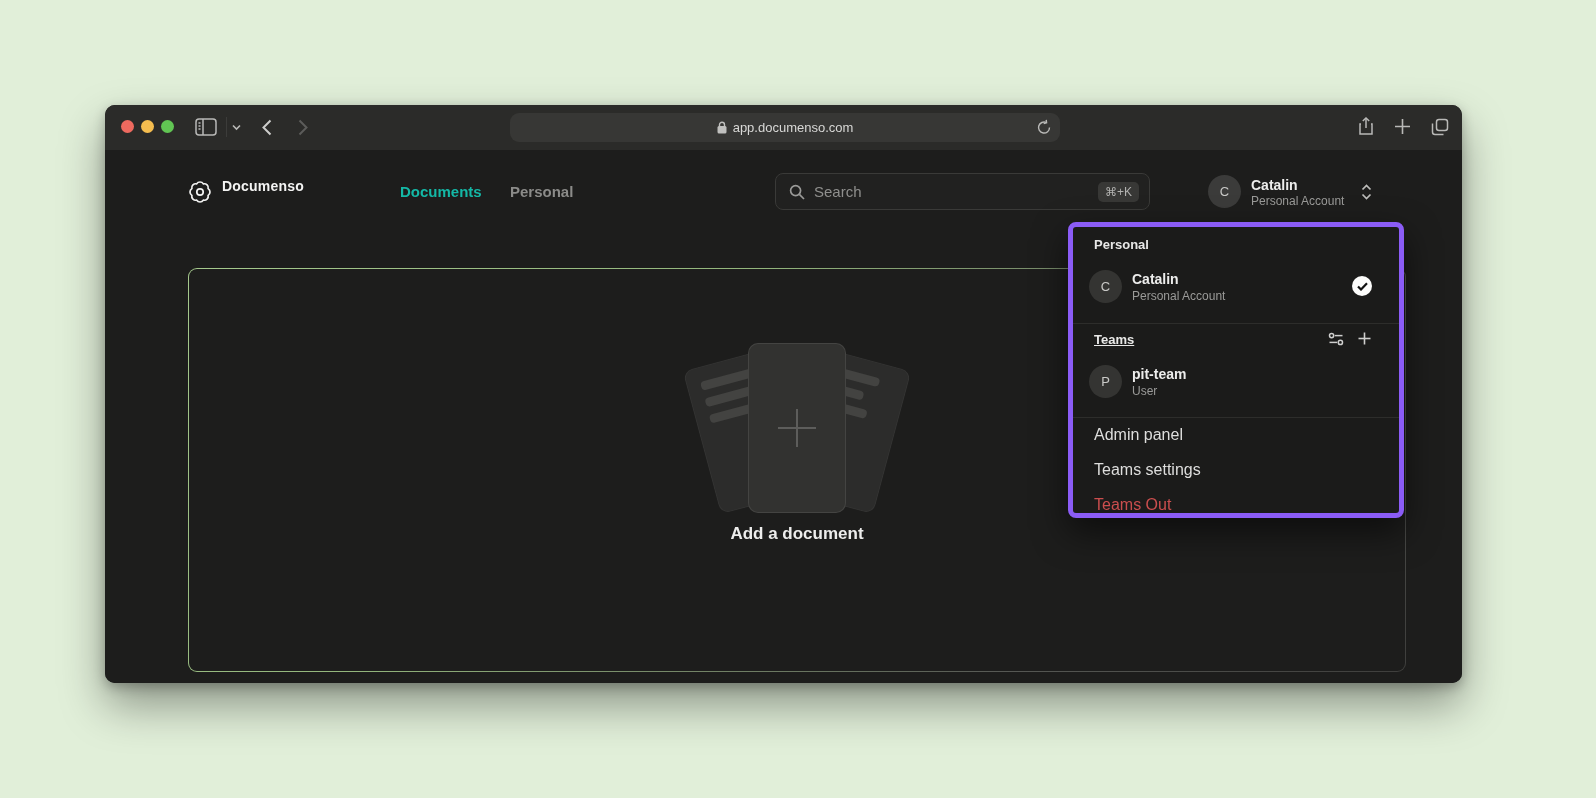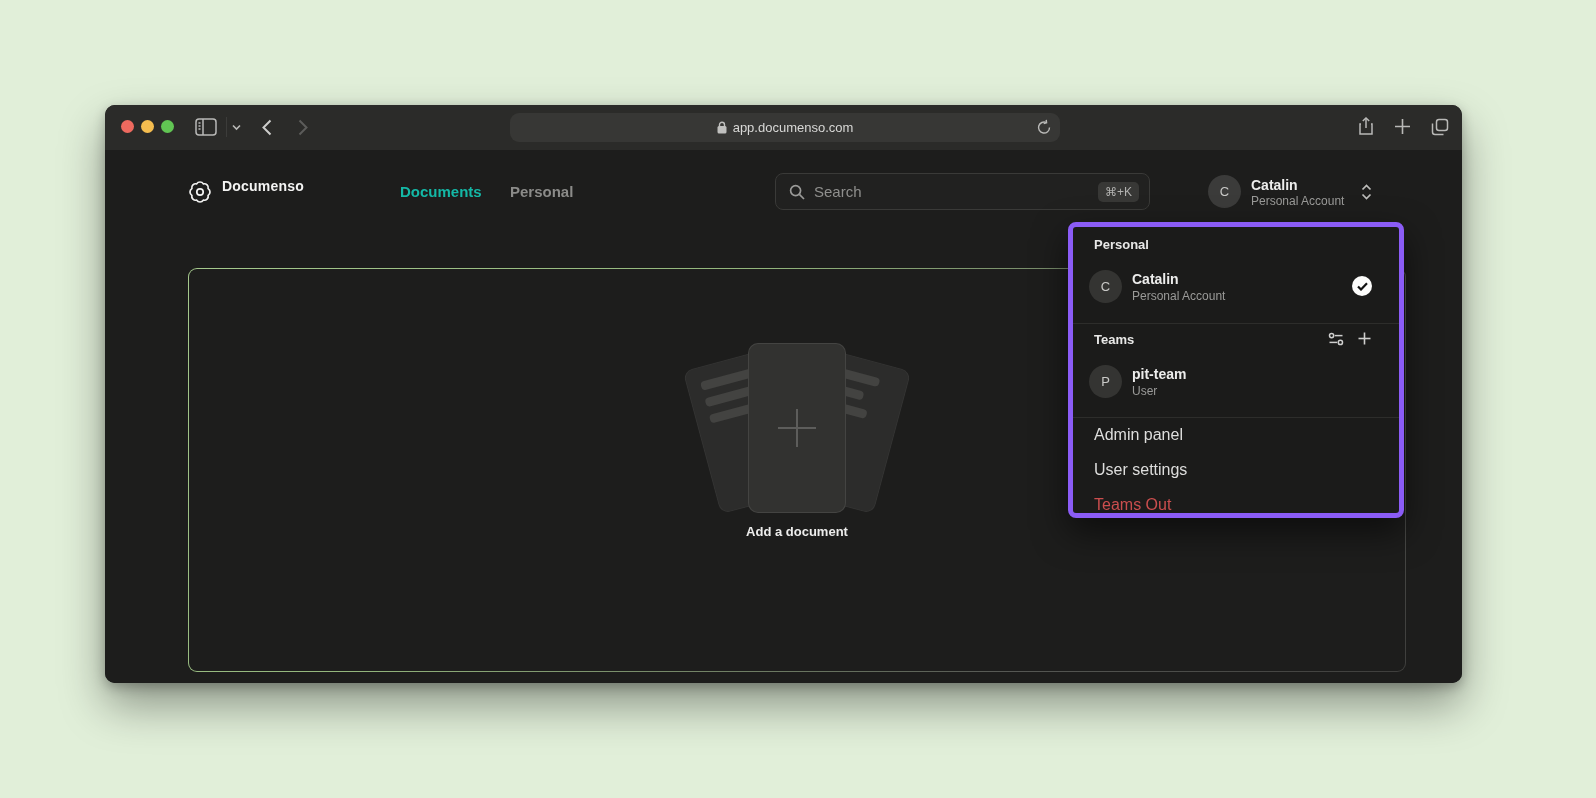--- a/index.html
+++ b/index.html
@@ -69,21 +69,21 @@
   }
   .card-left { left:8px; transform:rotate(-15deg); }
   .card-right { right:8px; transform:rotate(15deg); }
   .bar { height:9px; border-radius:4px; background:#434341; margin-bottom:8px; }
   .b1 { width:64px; } .b2 { width:52px; } .b3 { width:60px; }
   .card-center {
     position:absolute; left:50%; top:0; width:98px; height:170px; transform:translateX(-50%);
     background:#323230; border:1px solid rgba(255,255,255,.09); border-radius:10px;
     display:flex; align-items:center; justify-content:center; color:#5d5d5b;
   }
-  .dz-title { position:absolute; left:0; top:255px; width:100%; text-align:center; font-size:13px; font-weight:bold; color:#ededec; }
+  .dz-title { position:absolute; left:0; top:255px; width:100%; text-align:center; font-size:17px; font-weight:bold; color:#ededec; }
   .dz-sub { position:absolute; left:0; top:283px; width:100%; text-align:center; font-size:14px; color:#9a9a98; }
 
   
   .menu {
     position:absolute; left:963px; top:72px; width:336px; height:296px;
     background:#1b1b1a; border:5px solid #8b5cf6; border-radius:8px;
     box-shadow:0 14px 34px rgba(0,0,0,.55); z-index:10;
   }
   .menu-label { position:absolute; left:21px; font-size:13px; font-weight:bold; color:#e8e8e7; }
   .menu-row-avatar { position:absolute; left:16px; width:33px; height:33px; font-size:13px; background:#343432; }
@@ -236,21 +236,21 @@
       <span class="menu-row-name" style="top:44px;">Catalin</span>
       <span class="menu-row-desc" style="top:62px;">Personal Account</span>
       <span class="check">
         <svg width="11" height="9" viewBox="0 0 11 9" fill="none" stroke="currentColor" stroke-width="2.2">
             <polyline points="1,4.5 4,7.5 10,1.2"></polyline>
           </svg>
       </span>
 
       <div class="menu-div" style="top:96px;"></div>
 
-      <span class="menu-label" style="top:105px;">Teams</span>
+      <span class="menu-label" style="top:105px;text-decoration:underline;">Teams</span>
       <span class="menu-ic" style="left:255px; top:104px;">
         <svg width="16" height="16" viewBox="0 0 16 16" fill="none" stroke="currentColor" stroke-width="1.5">
           <circle cx="3.6" cy="4.6" r="2.1"></circle>
             <line x1="6.8" y1="4.6" x2="14.5" y2="4.6"></line>
           <line x1="1.5" y1="11.4" x2="9.2" y2="11.4"></line>
             <circle cx="12.4" cy="11.4" r="2.1"></circle>
         </svg>
       </span>
       <span class="menu-ic" style="left:284px; top:104px;">
         <svg width="15" height="15" viewBox="0 0 15 15" fill="none" stroke="currentColor" stroke-width="1.6">
@@ -259,18 +259,18 @@
           </svg>
       </span>
 
       <div class="avatar menu-row-avatar" style="top:138px;">P</div>
       <span class="menu-row-name" style="top:139px;">pit-team</span>
       <span class="menu-row-desc" style="top:157px;">User</span>
 
       <div class="menu-div" style="top:190px;"></div>
 
       <span class="menu-item" style="top:199px;">Admin panel</span>
-      <span class="menu-item" style="top:234px;">User settings</span>
+      <span class="menu-item" style="top:234px;">Teams settings</span>
       <span class="menu-item danger" style="top:269px;">Teams Out</span>
     </div>
 
   </div>
 </div>
 
 </body></html>

